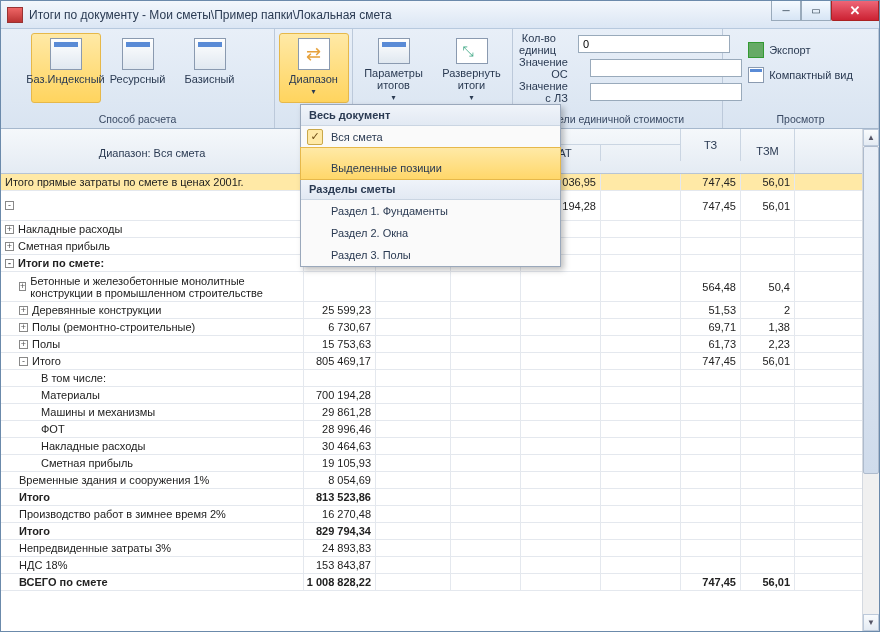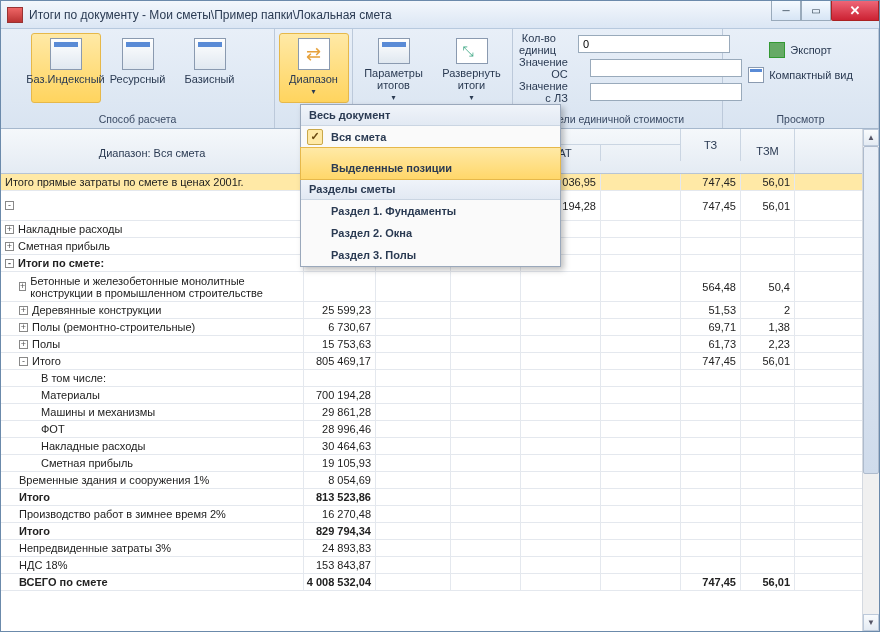--- a/index.html
+++ b/index.html
@@ -21,21 +21,21 @@
   .bigbtn .lbl { font-size:11px; color:#2a3a52; text-align:center; line-height:12px; white-space:pre-line; }
   .bigbtn .dd { font-size:8px; color:#2a3a52; margin-top:2px; }
   .ic-grid { background:linear-gradient(#fff,#e0e8f0); border:1px solid #8a9ab0; position:relative; }
   .ic-grid::before { content:''; position:absolute; left:3px; top:3px; right:3px; height:5px; background:#5a8bd6; }
   .ic-arrows { background:#fff; border:1px solid #8a9ab0; position:relative; display:flex; align-items:center; justify-content:center; color:#e6a23c; font-size:18px; }
   .params-group { flex-direction:column; align-items:stretch; width:210px; }
   .param-row { display:flex; align-items:center; height:22px; margin-bottom:2px; }
   .param-lbl { width:100px; text-align:right; padding-right:22px; color:#2a3a52; font-size:11px; }
   .param-input { flex:1; height:18px; border:1px solid #9ab; background:#fff; padding:0 4px; font-size:11px; }
   .small-col { display:flex; flex-direction:column; gap:3px; padding:6px 4px 0 4px; }
-  .smallbtn { display:flex; align-items:center; height:22px; padding:0 6px; font-size:11px; color:#2a3a52; border:1px solid transparent; border-radius:3px; cursor:pointer; white-space:nowrap;justify-content:center; }
+  .smallbtn { display:flex; align-items:center; height:22px; padding:0 6px; font-size:11px; color:#2a3a52; border:1px solid transparent; border-radius:3px; cursor:pointer; white-space:nowrap; }
   .smallbtn .sic { width:16px; height:16px; margin-right:5px; background:#6a6; border:1px solid #393; }
   .smallbtn .sic.blue { background:#fff; border:1px solid #8a9ab0; position:relative; }
   .smallbtn .sic.blue::before { content:''; position:absolute; left:1px;top:1px;right:1px;height:3px;background:#5a8bd6; }
   .table-area { position:absolute; top:128px; left:0; right:0; bottom:0; overflow:hidden; background:#fff; }
   .thead { display:flex; background:linear-gradient(#f5f8fb,#e4ebf3); border-bottom:1px solid #b7c4d4; font-size:11px; color:#2a3a52; }
   .th { border-right:1px solid #cad5e2; padding:2px 4px; text-align:center; }
   .row { display:flex; border-bottom:1px solid #e4e8ee; height:17px; align-items:stretch; font-size:11px; color:#222; }
   .row.hi { background:#ffe9a6; }
   .row.bold .cell { font-weight:bold; }
   .cell { border-right:1px solid #e4e8ee; padding:1px 4px; overflow:hidden; white-space:nowrap; display:flex; align-items:center; }
@@ -45,21 +45,21 @@
   .c-v3 { width:70px; justify-content:flex-end; }
   .c-v4 { width:80px; justify-content:flex-end; }
   .c-v5 { width:80px; justify-content:flex-end; }
   .c-v6 { width:60px; justify-content:flex-end; }
   .c-v7 { width:54px; justify-content:flex-end; }
   .tree-toggle { display:inline-block; width:9px; height:9px; border:1px solid #888; margin-right:4px; font-size:9px; line-height:7px; text-align:center; background:#fff; color:#555; }
   .indent1 { padding-left:18px !important; }
   .indent2 { padding-left:40px !important; }
   .dropdown { position:absolute; top:103px; left:299px; width:261px; background:#fafafa; border:1px solid #9aa8bb; box-shadow:3px 3px 6px rgba(0,0,0,.25); z-index:10; font-size:11px; }
   .dd-header { background:linear-gradient(#f0f4fa,#e2e9f3); padding:4px 8px; font-weight:bold; color:#2a3a52; border-bottom:1px solid #cad5e2; }
-  .dd-item { padding:5px 8px 5px 30px; color:#2a3a52; cursor:pointer; position:relative;font-weight:bold; }
+  .dd-item { padding:5px 8px 5px 30px; color:#2a3a52; cursor:pointer; position:relative; }
   .dd-item.checked::before { content:'✓'; position:absolute; left:6px; top:3px; width:14px; height:14px; border:1px solid #c9a84a; background:#ffe9a6; text-align:center; font-size:11px; color:#6b4a12; line-height:13px; border-radius:2px; }
   .dd-item.hl { background:linear-gradient(#ffe9a6,#ffd76a); border:1px solid #e6b84a; margin:-1px; padding:14px 8px 5px 30px; }
   .scrollbar { position:absolute; top:128px; right:0; bottom:0; width:17px; background:#f0f0f0; border-left:1px solid #d4d9e0; }
   .sb-btn { height:17px; background:linear-gradient(#f9fbfd,#e4ebf3); border:1px solid #bcc9da; display:flex; align-items:center; justify-content:center; font-size:8px; color:#556; }
   .sb-track { position:absolute; top:17px; bottom:17px; left:0; right:0; }
   .sb-thumb { position:absolute; top:0; height:70%; left:0; right:0; background:linear-gradient(#e9eff7,#cfdbeb); border:1px solid #aebbcd; border-radius:2px; }
 </style>
 </head>
 <body>
 
@@ -449,21 +449,21 @@
           <div class="cell c-v3"></div>
           <div class="cell c-v4"></div>
           <div class="cell c-v5"></div>
           <div class="cell c-v6"></div>
           <div class="cell c-v7"></div>
         </div>
         <div class="row bold">
           <div class="cell c-name indent1">
             <span style="white-space:normal;line-height:12px">ВСЕГО по смете</span>
           </div>
-          <div class="cell c-v1">4 008 532,04</div>
+          <div class="cell c-v1">1 008 828,22</div>
           <div class="cell c-v2"></div>
           <div class="cell c-v3"></div>
           <div class="cell c-v4"></div>
           <div class="cell c-v5"></div>
           <div class="cell c-v6">747,45</div>
           <div class="cell c-v7">56,01</div>
         </div>
       </div>
   </div>
 

